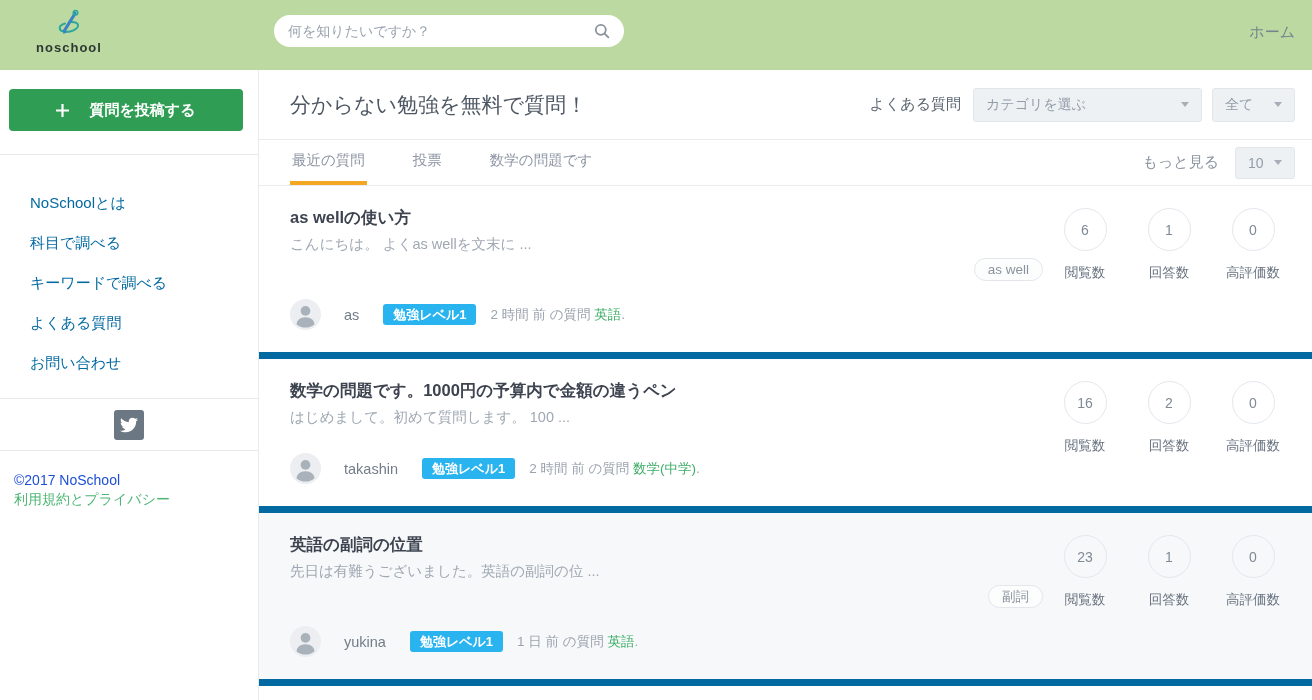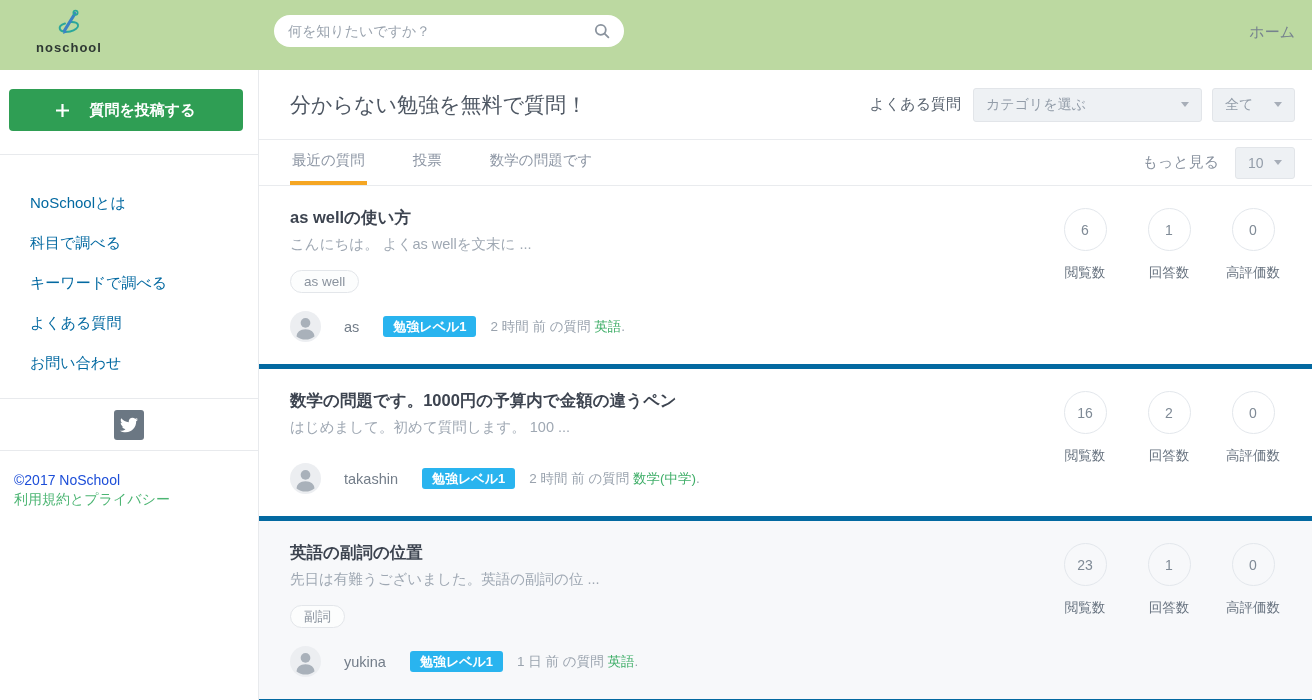--- a/index.html
+++ b/index.html
@@ -65,27 +65,27 @@
   .tabs { display:flex; gap:44px; }
   .tab { display:flex; align-items:center; padding:0 2px; border-bottom:4px solid transparent;
          cursor:pointer; }
   .tab-label { font-size:14.5px; color:#8d96a4; }
   .tab.active { border-bottom-color:#f5a623; }
   .tabs-right { display:flex; align-items:center; gap:16px; }
   .more-label { font-size:15px; color:#8a93a0; }
   .sel-count { width:60px; height:32px;align-items:center; }
 
   
-  .question-row { display:flex; border-bottom:5px solid #0369a1;
+  .question-row { display:flex; border-bottom:7px solid #0369a1;
                   padding:20px 17px 22px 31px; cursor:pointer; }
   .question-row.highlighted { background:#f7f8fa; }
   .q-main { flex:1; min-width:0; }
   .q-title { font-size:16.5px; font-weight:bold; color:#3d4450; line-height:22px; }
   .q-excerpt { font-size:14.5px; color:#9fa8b3; line-height:20px; margin-top:6px; }
-  .q-tag-row { margin-top:16px; height:23px; }
+  .q-tag-row { margin-top:4px; height:23px;text-align:right; }
   .q-tag { display:inline-block; padding:2px 13px; border:1px solid #e3e6ea; border-radius:12px;
            background:#fcfdfd; color:#8a939e; font-size:13.5px; line-height:17px; }
   .q-author { display:flex; align-items:center; margin-top:18px; }
   .no-tag .q-author { margin-top:26px; }
   .avatar { width:31px; height:31px; flex-shrink:0; }
   .q-user { margin-left:23px; font-size:14.5px; color:#737d89; }
   .q-badge { margin-left:24px; background:#29b4ef; color:#fff; font-size:13px; font-weight:bold;
              padding:2px 10px; border-radius:3px; line-height:17px; }
   .q-meta { margin-left:14px; font-size:13.5px; color:#9aa3ae; }
   .q-meta-cat { color:#3fae68; text-decoration:none; cursor:pointer; }

